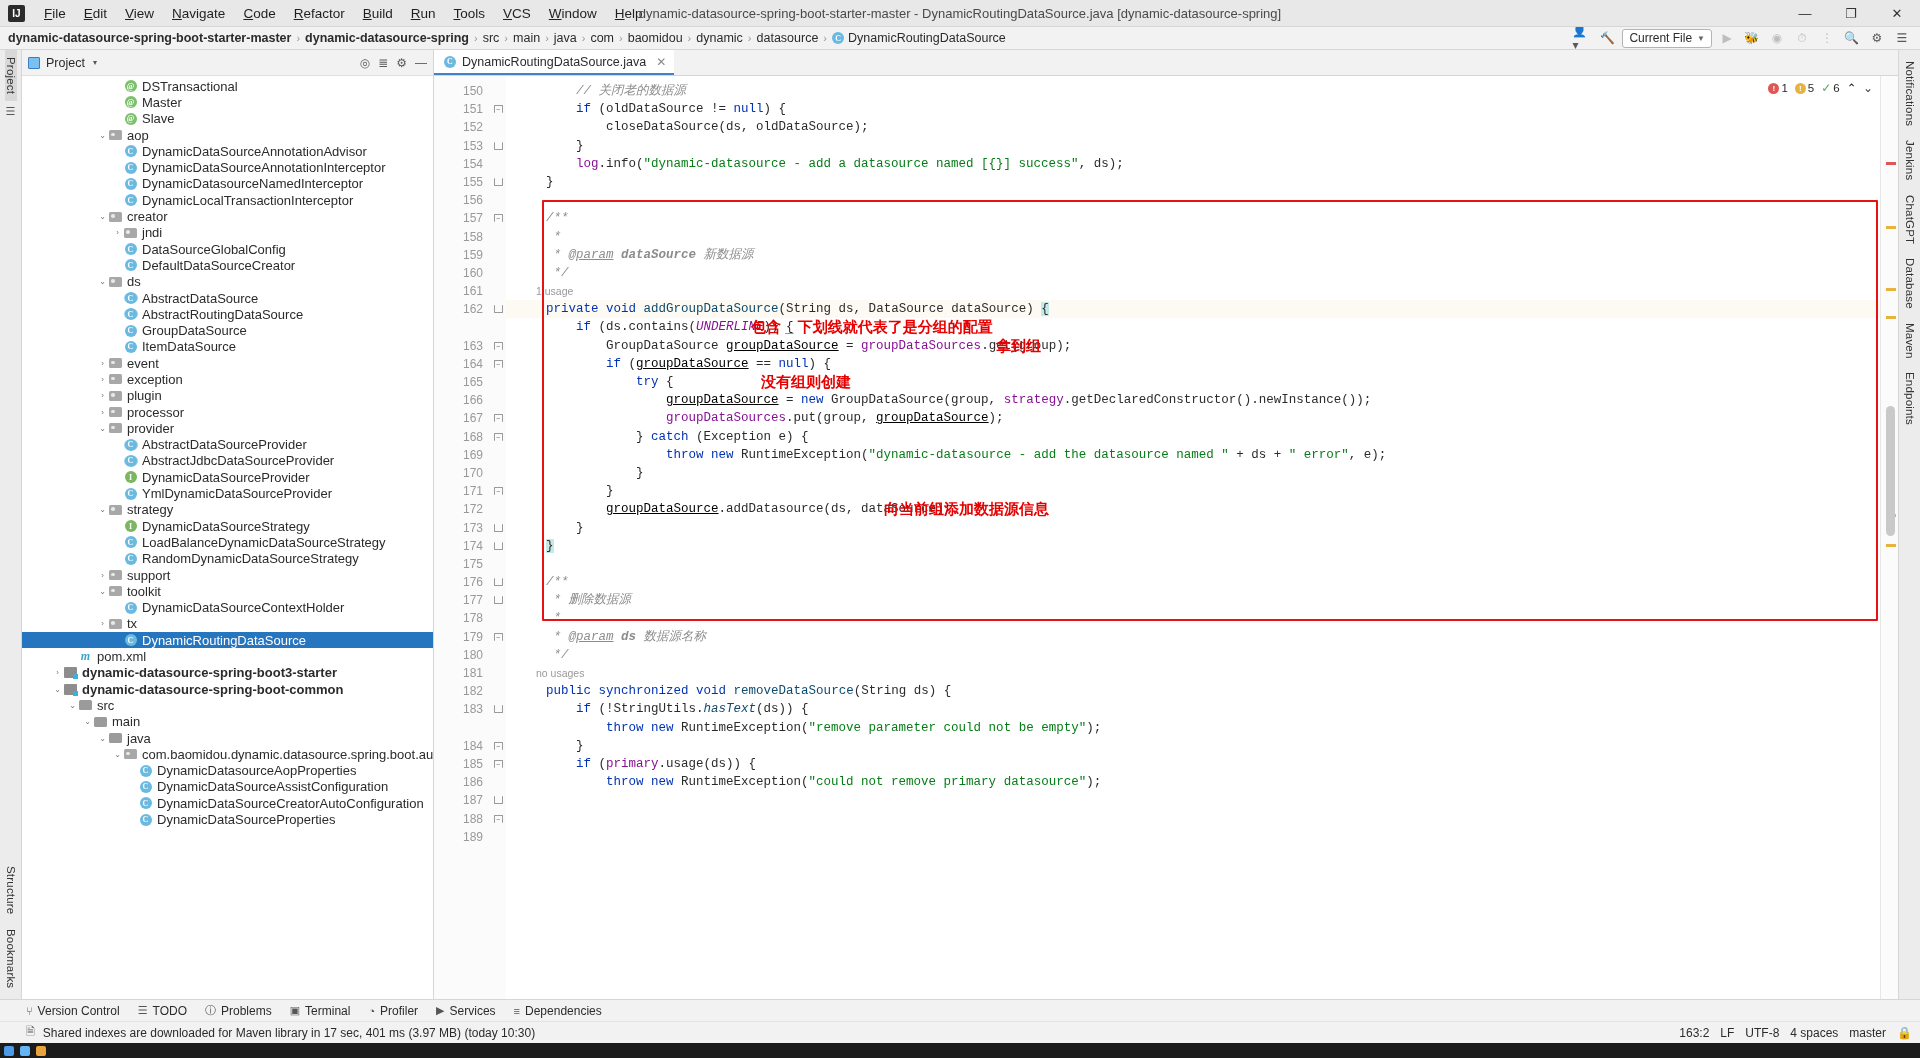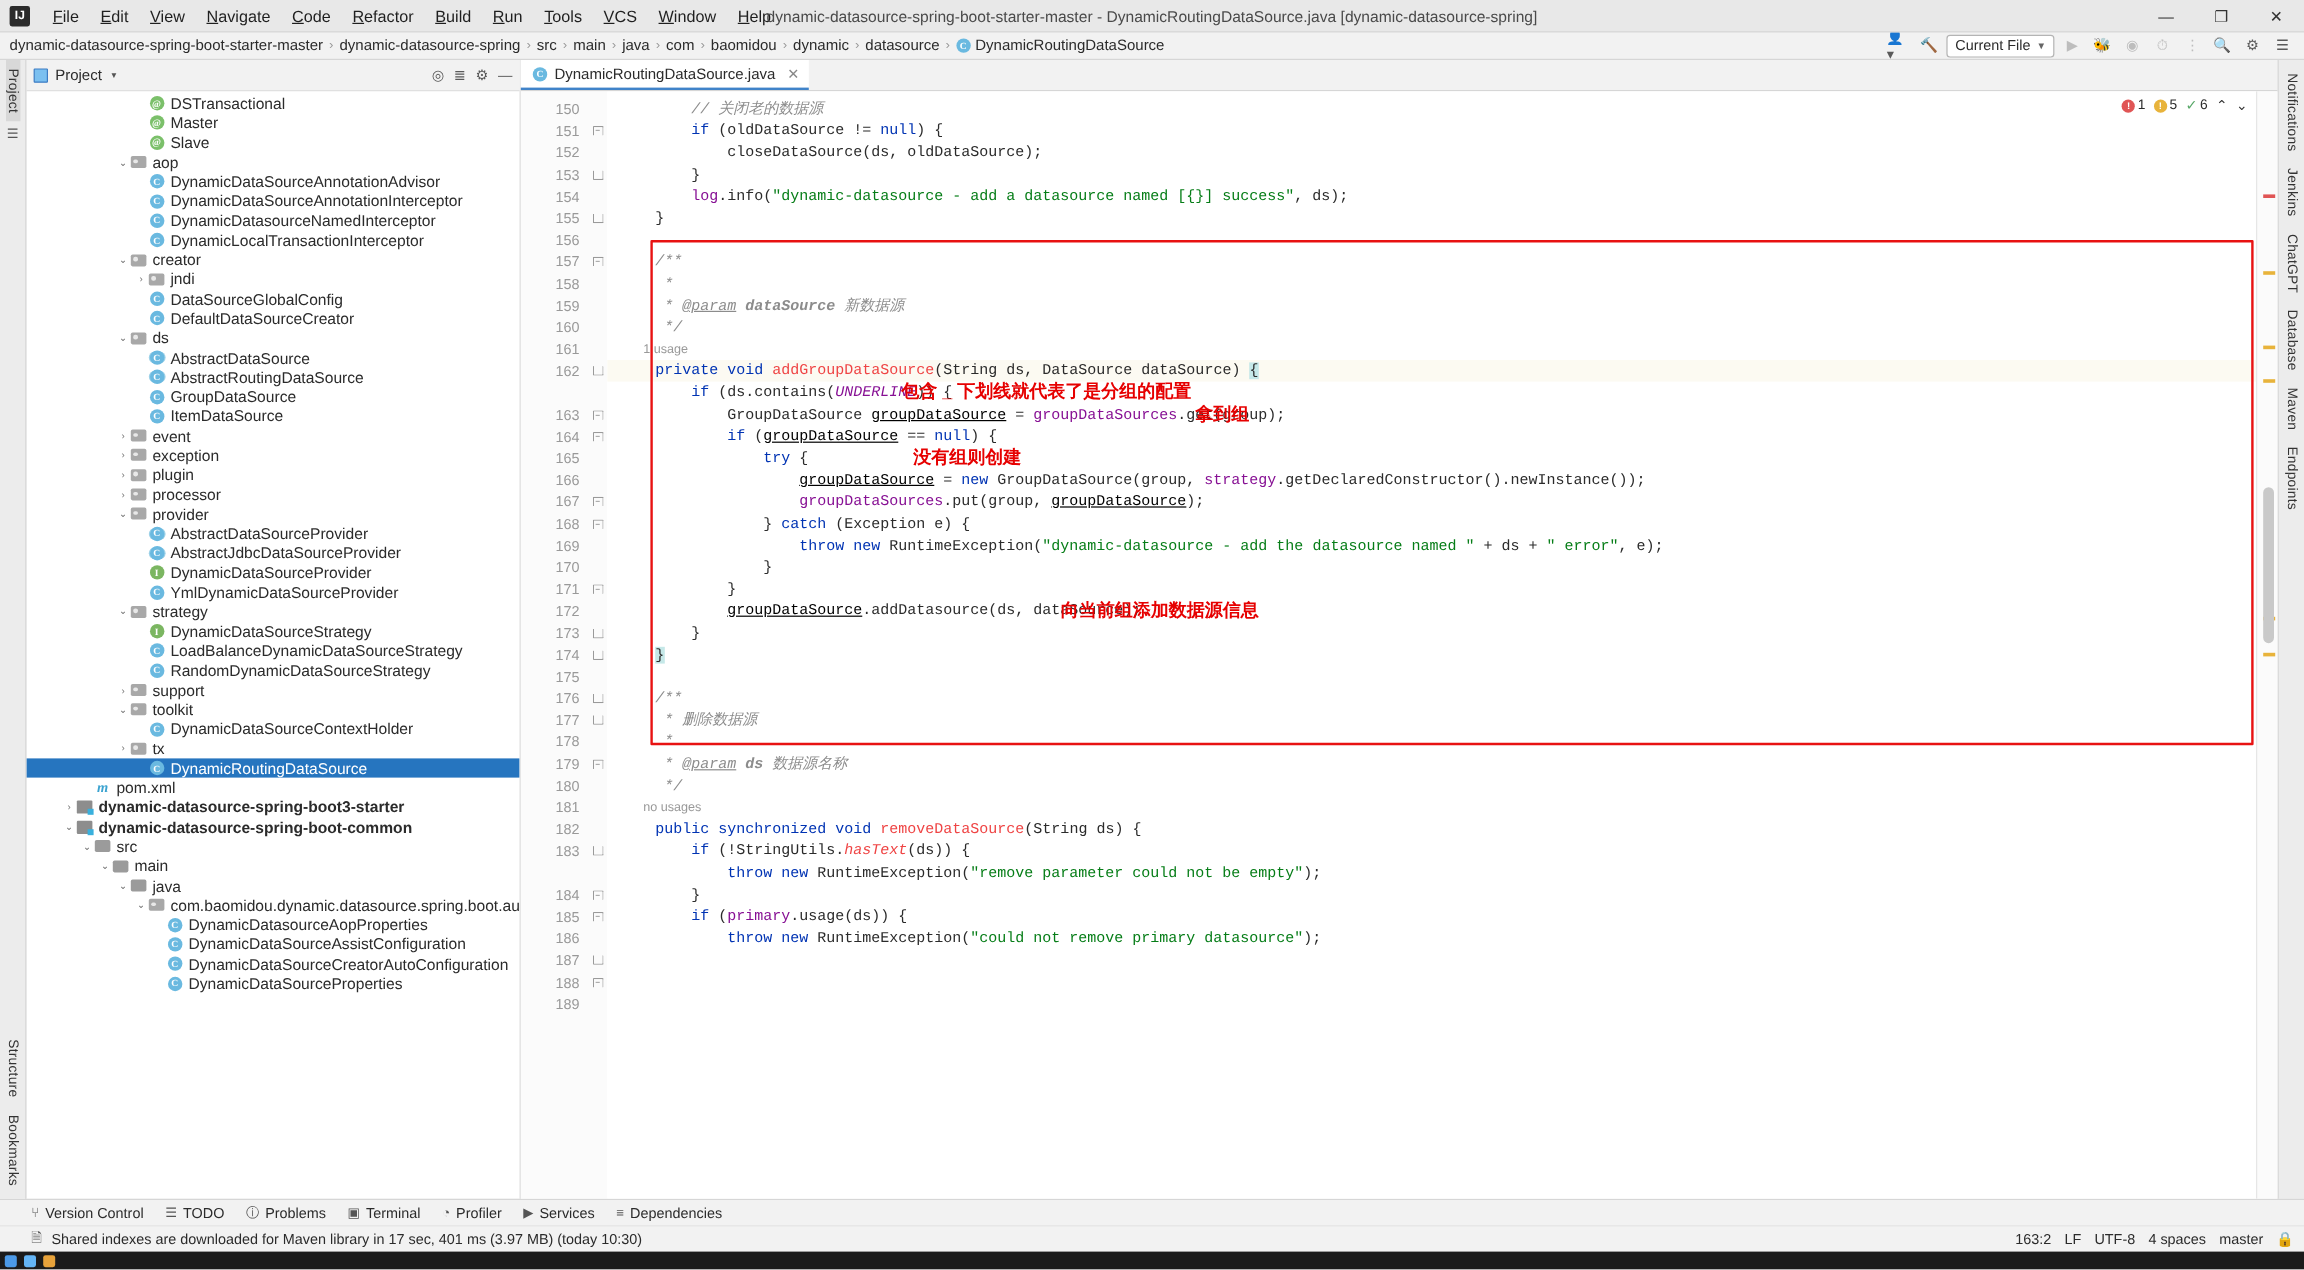--- a/index.html
+++ b/index.html
@@ -38,21 +38,21 @@
     width: 46px; height: 27px; display: flex; align-items: center; justify-content: center;
     font-size: 13px; color: #333;
   }
 
   
   .navbar {
     height: 23px; background: #f2f2f2; border-bottom: 1px solid #d6d6d6;
     display: flex; align-items: center; padding-left: 6px; flex: 0 0 23px; font-size: 12.5px;
   }
   .crumb { display: flex; align-items: center; padding: 0 2px; white-space: nowrap; }
-  .crumb.bold { font-weight: normal; }
+  .crumb.bold { font-weight: bold; }
   .crumb-sep { color: #999; margin: 0 3px; font-size: 11px; }
   .navbar-right { margin-left: auto; display: flex; align-items: center; gap: 5px; padding-right: 8px; }
   .nav-icon {
     width: 20px; height: 19px; display: flex; align-items: center; justify-content: center;
     color: #5a5a5a; font-size: 12px;
   }
   .run-config {
     display: flex; align-items: center; gap: 5px; height: 19px; padding: 0 6px;
     border: 1px solid #b4b4b4; border-radius: 3px; background: #fff; font-size: 12px;
   }
@@ -162,21 +162,21 @@
   .hint { color: #999; font-size: 10.5px; font-family: "Liberation Sans", sans-serif; }
 
   
   .kw { color: #0033b3; font-weight: normal; }
   .str { color: #067d17; }
   .num { color: #1750eb; }
   .cmt { color: #8c8c8c; font-style: italic; }
   .doc { color: #8c8c8c; font-style: italic; }
   .tag { color: #8c8c8c; font-style: italic; text-decoration: underline; }
   .fld { color: #871094; }
-  .mth { color: #ef4444; }
+  .mth { color: #0c4a6e; }
   .cnst { color: #871094; font-style: italic; }
   .var { color: #000; text-decoration: underline; }
   .anno { color: #e60000; font-family: "Liberation Sans", sans-serif; font-size: 15px; font-weight: bold; }
   .brk { background: #c5e8e8; }
 
   .redbox {
     position: absolute; border: 2.5px solid #e81212; pointer-events: none; border-radius: 1px;
   }
 
   

